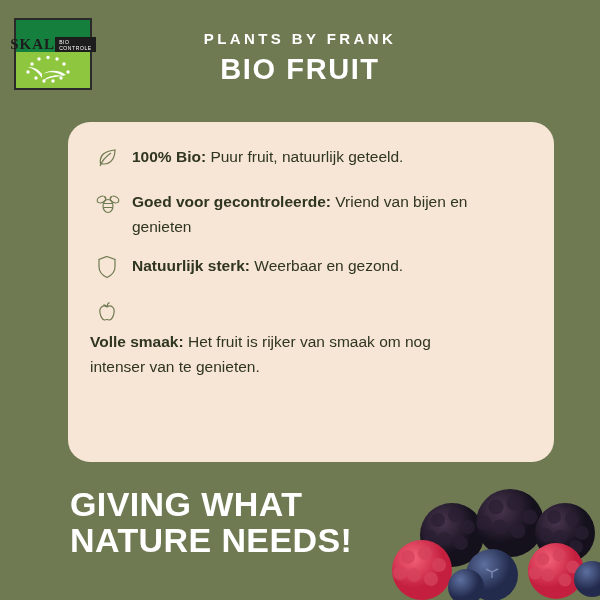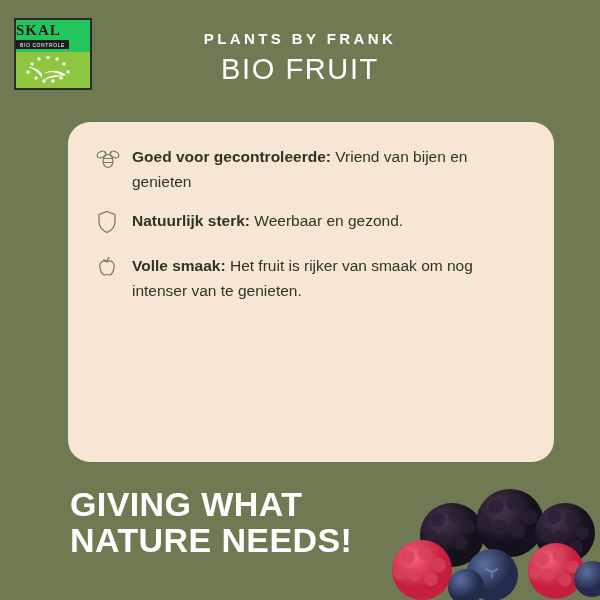--- a/index.html
+++ b/index.html
@@ -16,27 +16,27 @@
   }
 
   
   .skal-logo {
     position: absolute;
     left: 14px;
     top: 18px;
     width: 78px;
   }
   .skal-top {
-    background: #22c55e;
+    background: #15803d;
     border: 2px solid #2a2a2a;
     border-bottom: none;
     height: 34px;
     display: flex;
-    flex-direction: column;
-    align-items: flex-start;
+    flex-direction: row;
+    align-items: flex-end;
     justify-content: center;
     box-sizing: border-box;
   }
   .skal-word {
     font-size: 15px;
     font-weight: bold;
     letter-spacing: 1px;
     color: #1d1d1d;
     line-height: 15px;
     font-family: "Liberation Serif", serif;
@@ -75,42 +75,42 @@
   }
   .header .kicker {
     font-size: 15px;
     letter-spacing: 3.4px;
     font-weight: bold;
     margin: 0 0 6px 0;
   }
   .header .title {
     font-size: 29px;
     letter-spacing: 1.6px;
-    font-weight: normal;
+    font-weight: bold;
     margin: 0;
   }
 
   
   .card {
     position: absolute;
     left: 68px;
     top: 122px;
     width: 486px;
     height: 340px;
     background: #f7e6d5;
     border-radius: 22px;
     box-sizing: border-box;
     padding: 22px 24px 10px 22px;
   }
   .feature {
     display: flex;
     align-items: flex-start;
     margin-bottom: 14px;
   }
-  .feature:last-child { margin-bottom: 0; }
+  .feature:last-child { margin-bottom: 0; flex-direction: column; }
   .feat-icon {
     width: 34px;
     min-width: 34px;
     height: 30px;
     margin-right: 8px;
     display: flex;
     align-items: flex-start;
     justify-content: center;
     padding-top: 1px;
   }
@@ -176,20 +176,29 @@
   </div>
 </div>
 
 <div class="header">
   <p class="kicker">PLANTS BY FRANK</p>
   <p class="title">BIO FRUIT</p>
 </div>
 
 <div class="card">
 
+  <div class="feature">
+    <span class="feat-icon">
+      <svg width="26" height="26" viewBox="0 0 26 26" fill="none" stroke="#6f7a52" stroke-width="1.2">
+        <path d="M21 5c0 9-5 14-11 14-2 0-3.5-.6-3.5-.6S5 12 10 8.5C14 5.7 21 5 21 5z"></path>
+        <path d="M6 21c2-5 5-9 11-13"></path>
+      </svg>
+    </span>
+    <span class="feat-text"><b>100% Bio:</b><span> Puur fruit, natuurlijk geteeld.</span></span>
+  </div>
 
 
   <div class="feature">
     <span class="feat-icon">
       <svg width="28" height="26" viewBox="0 0 28 26" fill="none" stroke="#6f7a52" stroke-width="1.2">
         <ellipse cx="15" cy="16" rx="5" ry="6.5"></ellipse>
         <path d="M10.3 13.5h9.4M10.3 17.5h9.4"></path>
         <ellipse cx="8.5" cy="9.5" rx="4.5" ry="3" transform="rotate(-25 8.5 9.5)"></ellipse>
         <ellipse cx="21.5" cy="9.5" rx="4.5" ry="3" transform="rotate(25 21.5 9.5)"></ellipse>
         <path d="M13 9.5l-1.5-3M17 9.5l1.5-3"></path>

